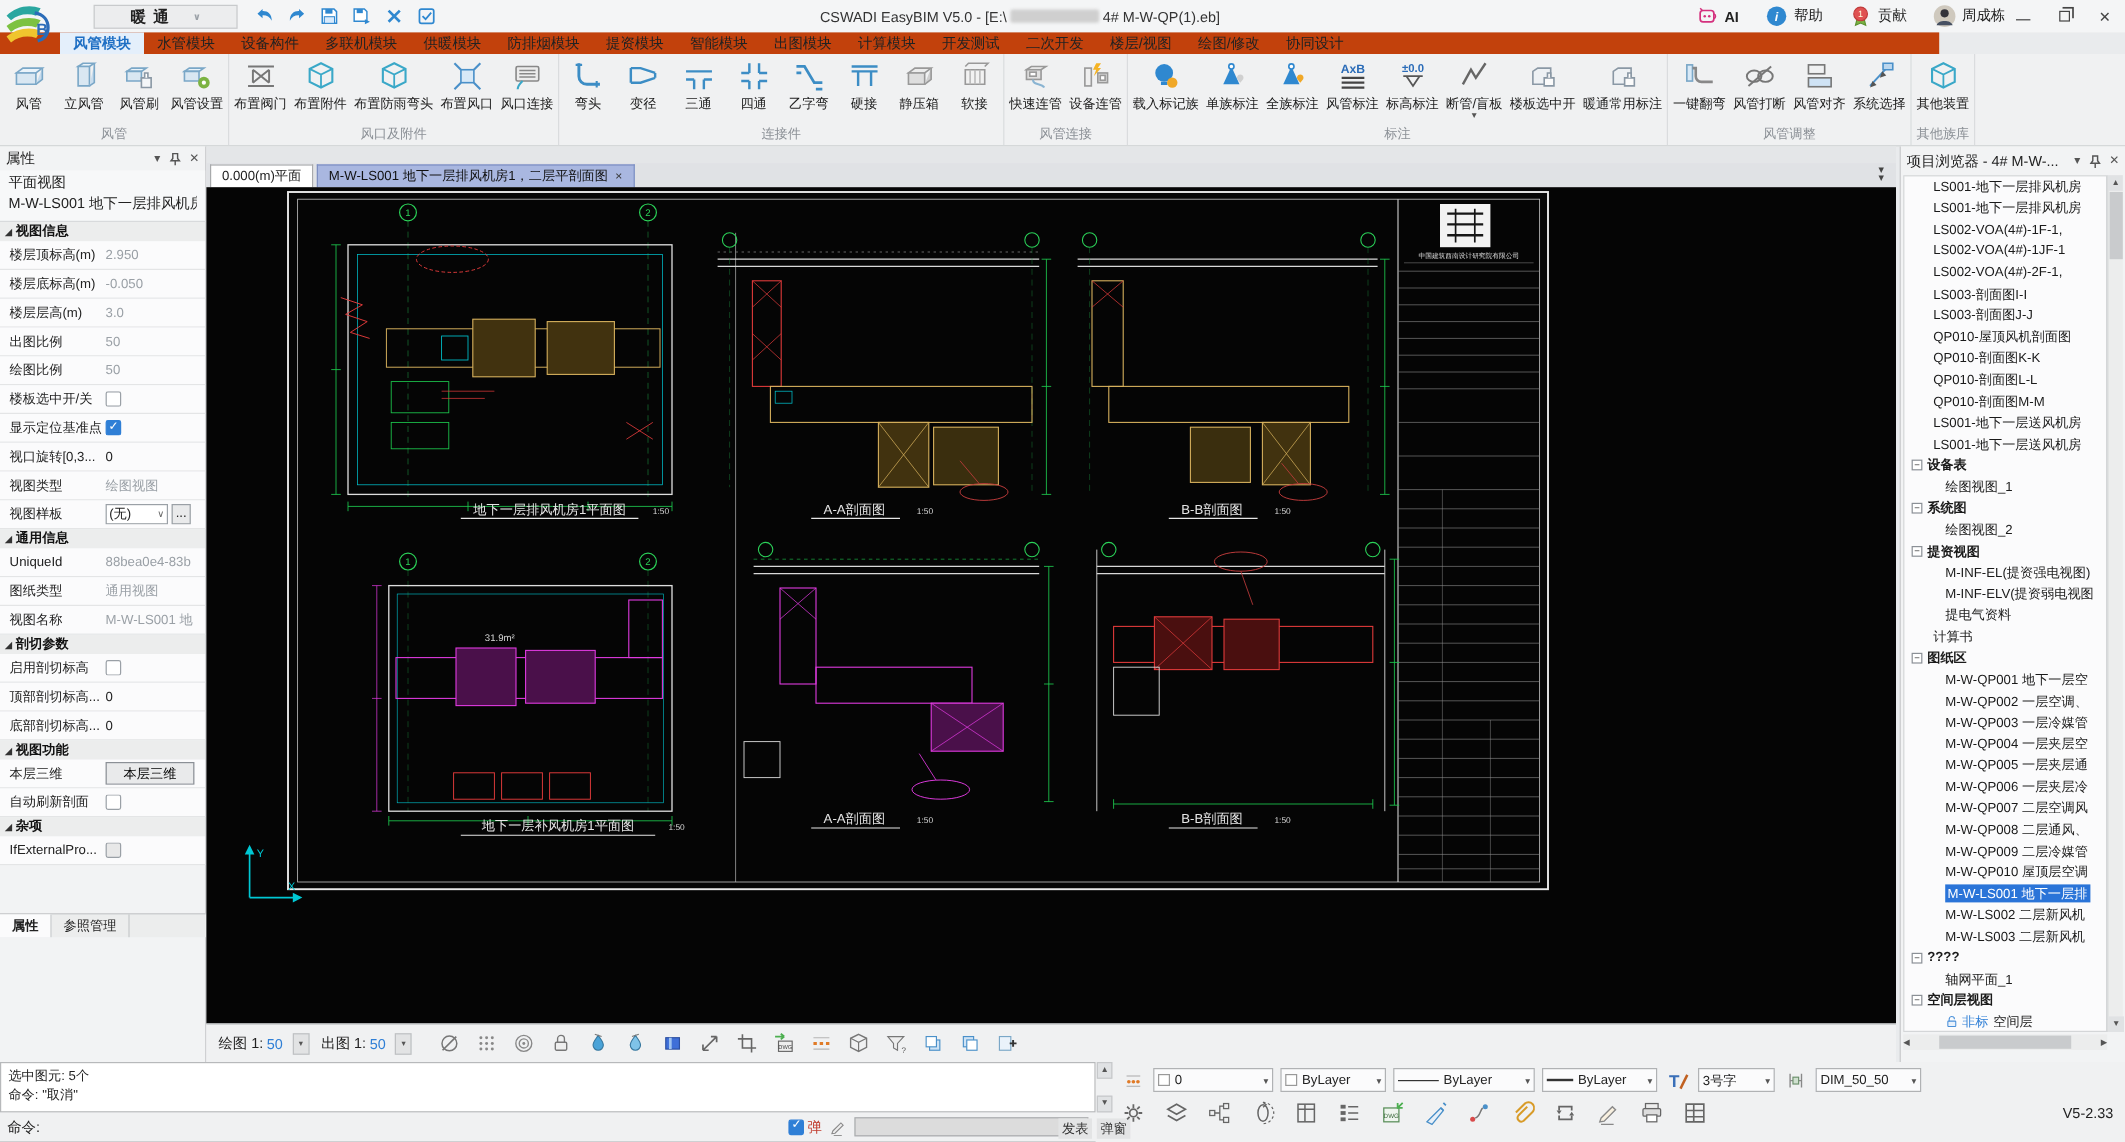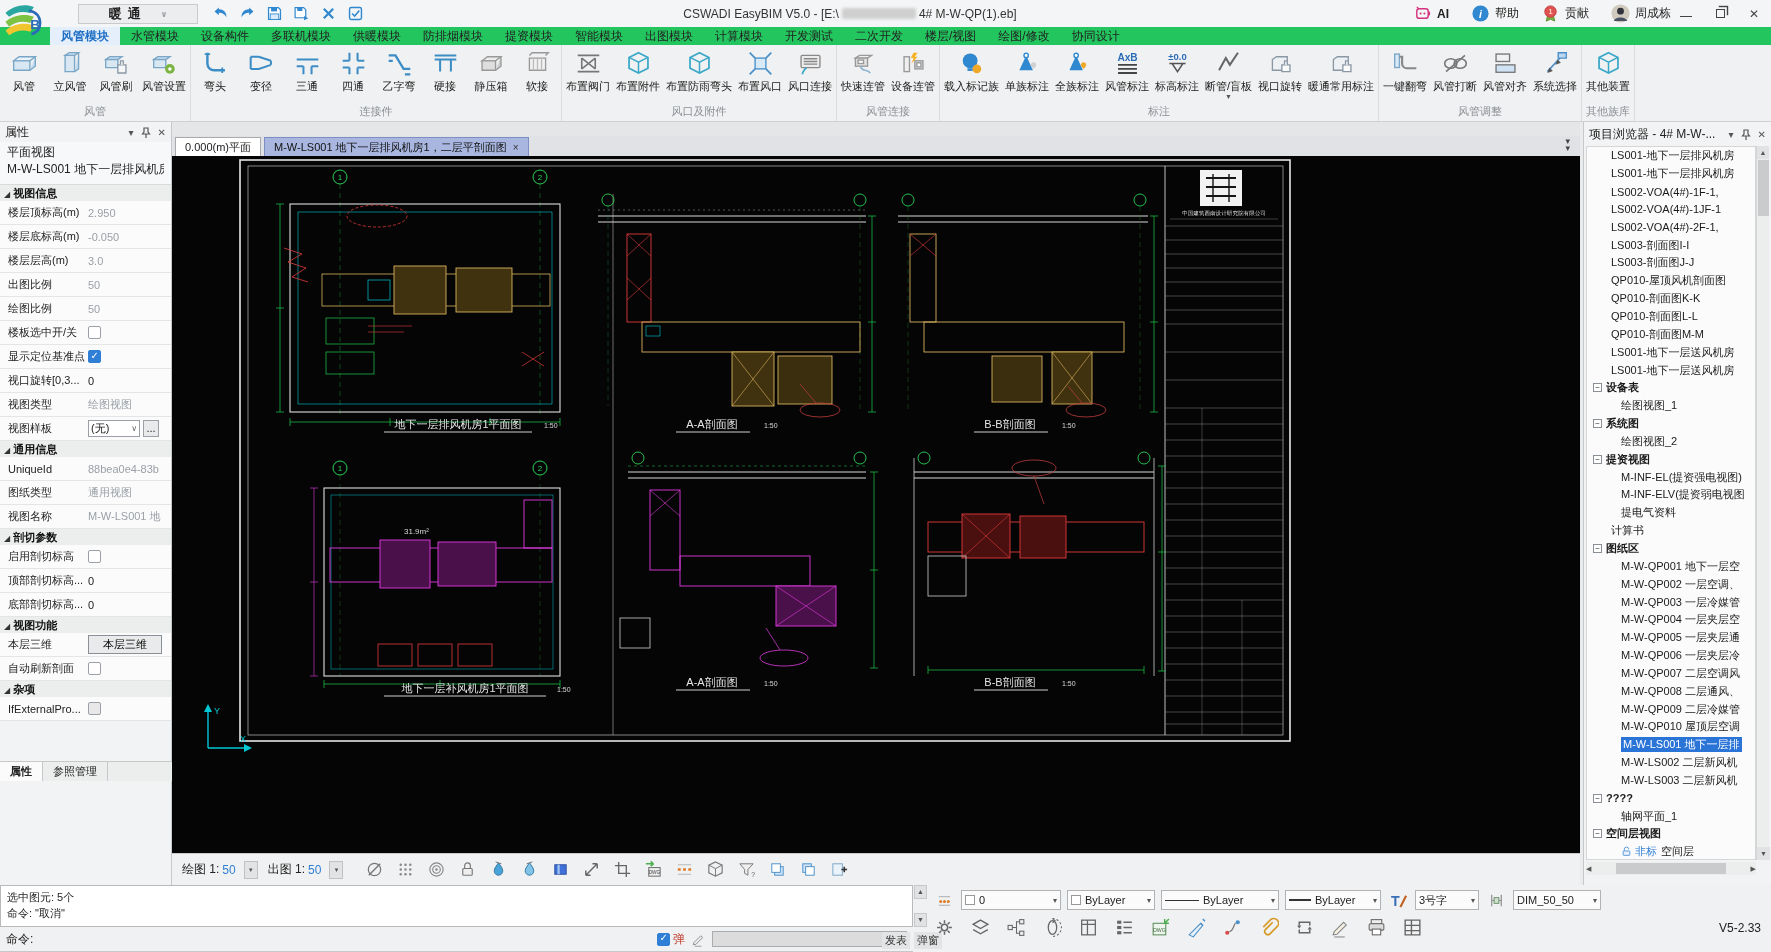--- a/index.html
+++ b/index.html
@@ -18,21 +18,21 @@
 #wtitle{position:absolute;left:500px;top:0;width:700px;height:27px;display:flex;align-items:center;justify-content:center;font-size:12px;color:#333;white-space:nowrap}
 .redact{display:inline-block;width:74px;height:11px;background:#cfcfcf;filter:blur(1.5px);margin:0 3px;border-radius:2px}
 #tb-right{position:absolute;right:100px;top:0;height:27px;display:flex;align-items:center;gap:22px}
 .tbr-item{display:flex;align-items:center;gap:5px;font-size:12px;color:#222}
 .tbr-item svg{width:19px;height:19px}
 #winctl{position:absolute;right:0;top:0;height:27px;display:flex}
 .wbtn{width:34px;height:27px;display:flex;align-items:center;justify-content:center;color:#444;font-size:12px}
 .wb-min{width:12px;border-bottom:1.5px solid #444;height:7px}
 .wb-res{width:9px;height:9px;border:1.2px solid #444;box-shadow:2px -2px 0 -0.2px #f4f5f6,3px -3px 0 0.2px #444}
 
-#menubar{left:0;top:27px;width:1771px;height:18px;display:flex;padding-left:50px;background:#22c55e}
+#menubar{left:0;top:27px;width:1616px;height:18px;display:flex;padding-left:50px;background:#c2410c}
 .mtab{padding:0 11px;line-height:18px;font-size:12px;white-space:nowrap;cursor:default}
 .mtab.active{color:#1f6fc4;background:#e4effb;font-weight:bold}
 
 #ribbon{left:0;top:45px;width:1771px;height:77px;background:#f0f1f2;border-bottom:1px solid #cfd1d3;display:flex}
 .rgroup{display:flex;flex-direction:column;border-right:1px solid #dadcde;padding:1px 1px 0}
 .rbtns{display:flex;flex:1;align-items:flex-start}
 .rbtn{display:flex;flex-direction:column;align-items:center;padding:4px 3px 0;min-width:46px;cursor:default}
 .rbtn svg{width:27px;height:27px}
 .rbtn .lbl{font-size:11px;margin-top:2px;white-space:nowrap;color:#1a1a1a}
 .rbtn .dar{font-size:7px;color:#555;line-height:5px}
@@ -303,20 +303,70 @@
           <span class="lbl">风管设置</span>
         </div>
       </div>
       <div class="rglabel">风管</div>
     </div>
     <div class="rgroup">
       <div class="rbtns">
         <div class="rbtn">
           <span>
             <svg viewBox="0 0 20 20">
+              <path d="M2 4h16M2 16h16M5 6l10 8M15 6L5 14M5 6v8M15 6v8" fill="none" stroke="#777" stroke-width="1.2"></path>
+            </svg>
+          </span>
+          <span class="lbl">布置阀门</span>
+        </div>
+        <div class="rbtn">
+          <span>
+            <svg viewBox="0 0 20 20">
+              <path d="M10 2l7 3.5v8L10 17l-7-3.5v-8z" fill="none" stroke="#3aa8c8" stroke-width="1.3"></path>
+              <path d="M3 5.5l7 3.5 7-3.5M10 9v8" fill="none" stroke="#3aa8c8" stroke-width="1.1"></path>
+            </svg>
+          </span>
+          <span class="lbl">布置附件</span>
+        </div>
+        <div class="rbtn">
+          <span>
+            <svg viewBox="0 0 20 20">
+              <path d="M10 2l7 3.5v8L10 17l-7-3.5v-8z" fill="none" stroke="#3aa8c8" stroke-width="1.3"></path>
+              <path d="M3 5.5l7 3.5 7-3.5M10 9v8" fill="none" stroke="#3aa8c8" stroke-width="1.1"></path>
+            </svg>
+          </span>
+          <span class="lbl">布置防雨弯头</span>
+        </div>
+        <div class="rbtn">
+          <span>
+            <svg viewBox="0 0 20 20">
+              <rect x="6" y="6" width="8" height="8" fill="#d8e9f7" stroke="#4a90c9"></rect>
+              <path d="M2 2l4 4M18 2l-4 4M2 18l4-4M18 18l-4-4" stroke="#4a90c9" stroke-width="1.3"></path>
+            </svg>
+          </span>
+          <span class="lbl">布置风口</span>
+        </div>
+        <div class="rbtn">
+          <span>
+            <svg viewBox="0 0 20 20">
+              <rect x="3" y="4" width="14" height="9" rx="1" fill="#ececec" stroke="#888"></rect>
+              <path d="M5 6.5h10M5 8.5h10M5 10.5h10" stroke="#888"></path>
+              <path d="M7 13c-2 2-3 3-3 5" fill="none" stroke="#3aa8c8" stroke-width="1.3"></path>
+            </svg>
+          </span>
+          <span class="lbl">风口连接</span>
+        </div>
+      </div>
+      <div class="rglabel">风口及附件</div>
+    </div>
+    <div class="rgroup">
+      <div class="rbtns">
+        <div class="rbtn">
+          <span>
+            <svg viewBox="0 0 20 20">
               <path d="M4 2v8a5 5 0 0 0 5 5h8" fill="none" stroke="#3c8dc5" stroke-width="1.8"></path>
               <path d="M2 3h4M15 13v4" stroke="#3c8dc5" stroke-width="1.3"></path>
             </svg>
           </span>
           <span class="lbl">弯头</span>
         </div>
         <div class="rbtn">
           <span>
             <svg viewBox="0 0 20 20">
               <path d="M2 5h6l9 3M2 14h6l9-3M2 5v9M17 8v3" fill="none" stroke="#3c8dc5" stroke-width="1.5"></path>
@@ -371,70 +421,20 @@
             <svg viewBox="0 0 20 20">
               <path d="M4 6h12v9H4z" fill="#f2f2f2" stroke="#999"></path>
               <path d="M7 6v9M10 6v9M13 6v9" stroke="#bbb"></path>
               <path d="M4 4l2-2h12l-2 2" fill="none" stroke="#999"></path>
             </svg>
           </span>
           <span class="lbl">软接</span>
         </div>
       </div>
       <div class="rglabel">连接件</div>
-    </div>
-    <div class="rgroup">
-      <div class="rbtns">
-        <div class="rbtn">
-          <span>
-            <svg viewBox="0 0 20 20">
-              <path d="M2 4h16M2 16h16M5 6l10 8M15 6L5 14M5 6v8M15 6v8" fill="none" stroke="#777" stroke-width="1.2"></path>
-            </svg>
-          </span>
-          <span class="lbl">布置阀门</span>
-        </div>
-        <div class="rbtn">
-          <span>
-            <svg viewBox="0 0 20 20">
-              <path d="M10 2l7 3.5v8L10 17l-7-3.5v-8z" fill="none" stroke="#3aa8c8" stroke-width="1.3"></path>
-              <path d="M3 5.5l7 3.5 7-3.5M10 9v8" fill="none" stroke="#3aa8c8" stroke-width="1.1"></path>
-            </svg>
-          </span>
-          <span class="lbl">布置附件</span>
-        </div>
-        <div class="rbtn">
-          <span>
-            <svg viewBox="0 0 20 20">
-              <path d="M10 2l7 3.5v8L10 17l-7-3.5v-8z" fill="none" stroke="#3aa8c8" stroke-width="1.3"></path>
-              <path d="M3 5.5l7 3.5 7-3.5M10 9v8" fill="none" stroke="#3aa8c8" stroke-width="1.1"></path>
-            </svg>
-          </span>
-          <span class="lbl">布置防雨弯头</span>
-        </div>
-        <div class="rbtn">
-          <span>
-            <svg viewBox="0 0 20 20">
-              <rect x="6" y="6" width="8" height="8" fill="#d8e9f7" stroke="#4a90c9"></rect>
-              <path d="M2 2l4 4M18 2l-4 4M2 18l4-4M18 18l-4-4" stroke="#4a90c9" stroke-width="1.3"></path>
-            </svg>
-          </span>
-          <span class="lbl">布置风口</span>
-        </div>
-        <div class="rbtn">
-          <span>
-            <svg viewBox="0 0 20 20">
-              <rect x="3" y="4" width="14" height="9" rx="1" fill="#ececec" stroke="#888"></rect>
-              <path d="M5 6.5h10M5 8.5h10M5 10.5h10" stroke="#888"></path>
-              <path d="M7 13c-2 2-3 3-3 5" fill="none" stroke="#3aa8c8" stroke-width="1.3"></path>
-            </svg>
-          </span>
-          <span class="lbl">风口连接</span>
-        </div>
-      </div>
-      <div class="rglabel">风口及附件</div>
     </div>
     <div class="rgroup">
       <div class="rbtns">
         <div class="rbtn">
           <span>
             <svg viewBox="0 0 20 20">
               <path d="M4 6l3-2h9l-3 2z" fill="#efefef" stroke="#999"></path>
               <rect x="4" y="6" width="9" height="6" fill="#e0e0e0" stroke="#999"></rect>
               <rect x="6" y="7.5" width="4" height="2.5" fill="#fff" stroke="#999"></rect>
               <path d="M8 12c0 4 5 2 7 5" fill="none" stroke="#8ab4d2" stroke-width="1.3"></path>
@@ -516,21 +516,21 @@
           <span class="dar">▼</span>
         </div>
         <div class="rbtn">
           <span>
             <svg viewBox="0 0 20 20">
               <path d="M4 7l3-2h8v8l-3 2H4z" fill="#eef1f4" stroke="#8a98a5"></path>
               <path d="M11 11h6v5h-6z" fill="#fbfbfb" stroke="#8a98a5"></path>
               <path d="M13 11V8h2v3" fill="#fff" stroke="#8a98a5"></path>
             </svg>
           </span>
-          <span class="lbl">视口旋转</span>
+          <span class="lbl">楼板选中开</span>
         </div>
         <div class="rbtn">
           <span>
             <svg viewBox="0 0 20 20">
               <path d="M4 7l3-2h8v8l-3 2H4z" fill="#eef1f4" stroke="#8a98a5"></path>
               <path d="M11 11h6v5h-6z" fill="#fbfbfb" stroke="#8a98a5"></path>
               <path d="M13 11V8h2v3" fill="#fff" stroke="#8a98a5"></path>
             </svg>
           </span>
           <span class="lbl">暖通常用标注</span>

